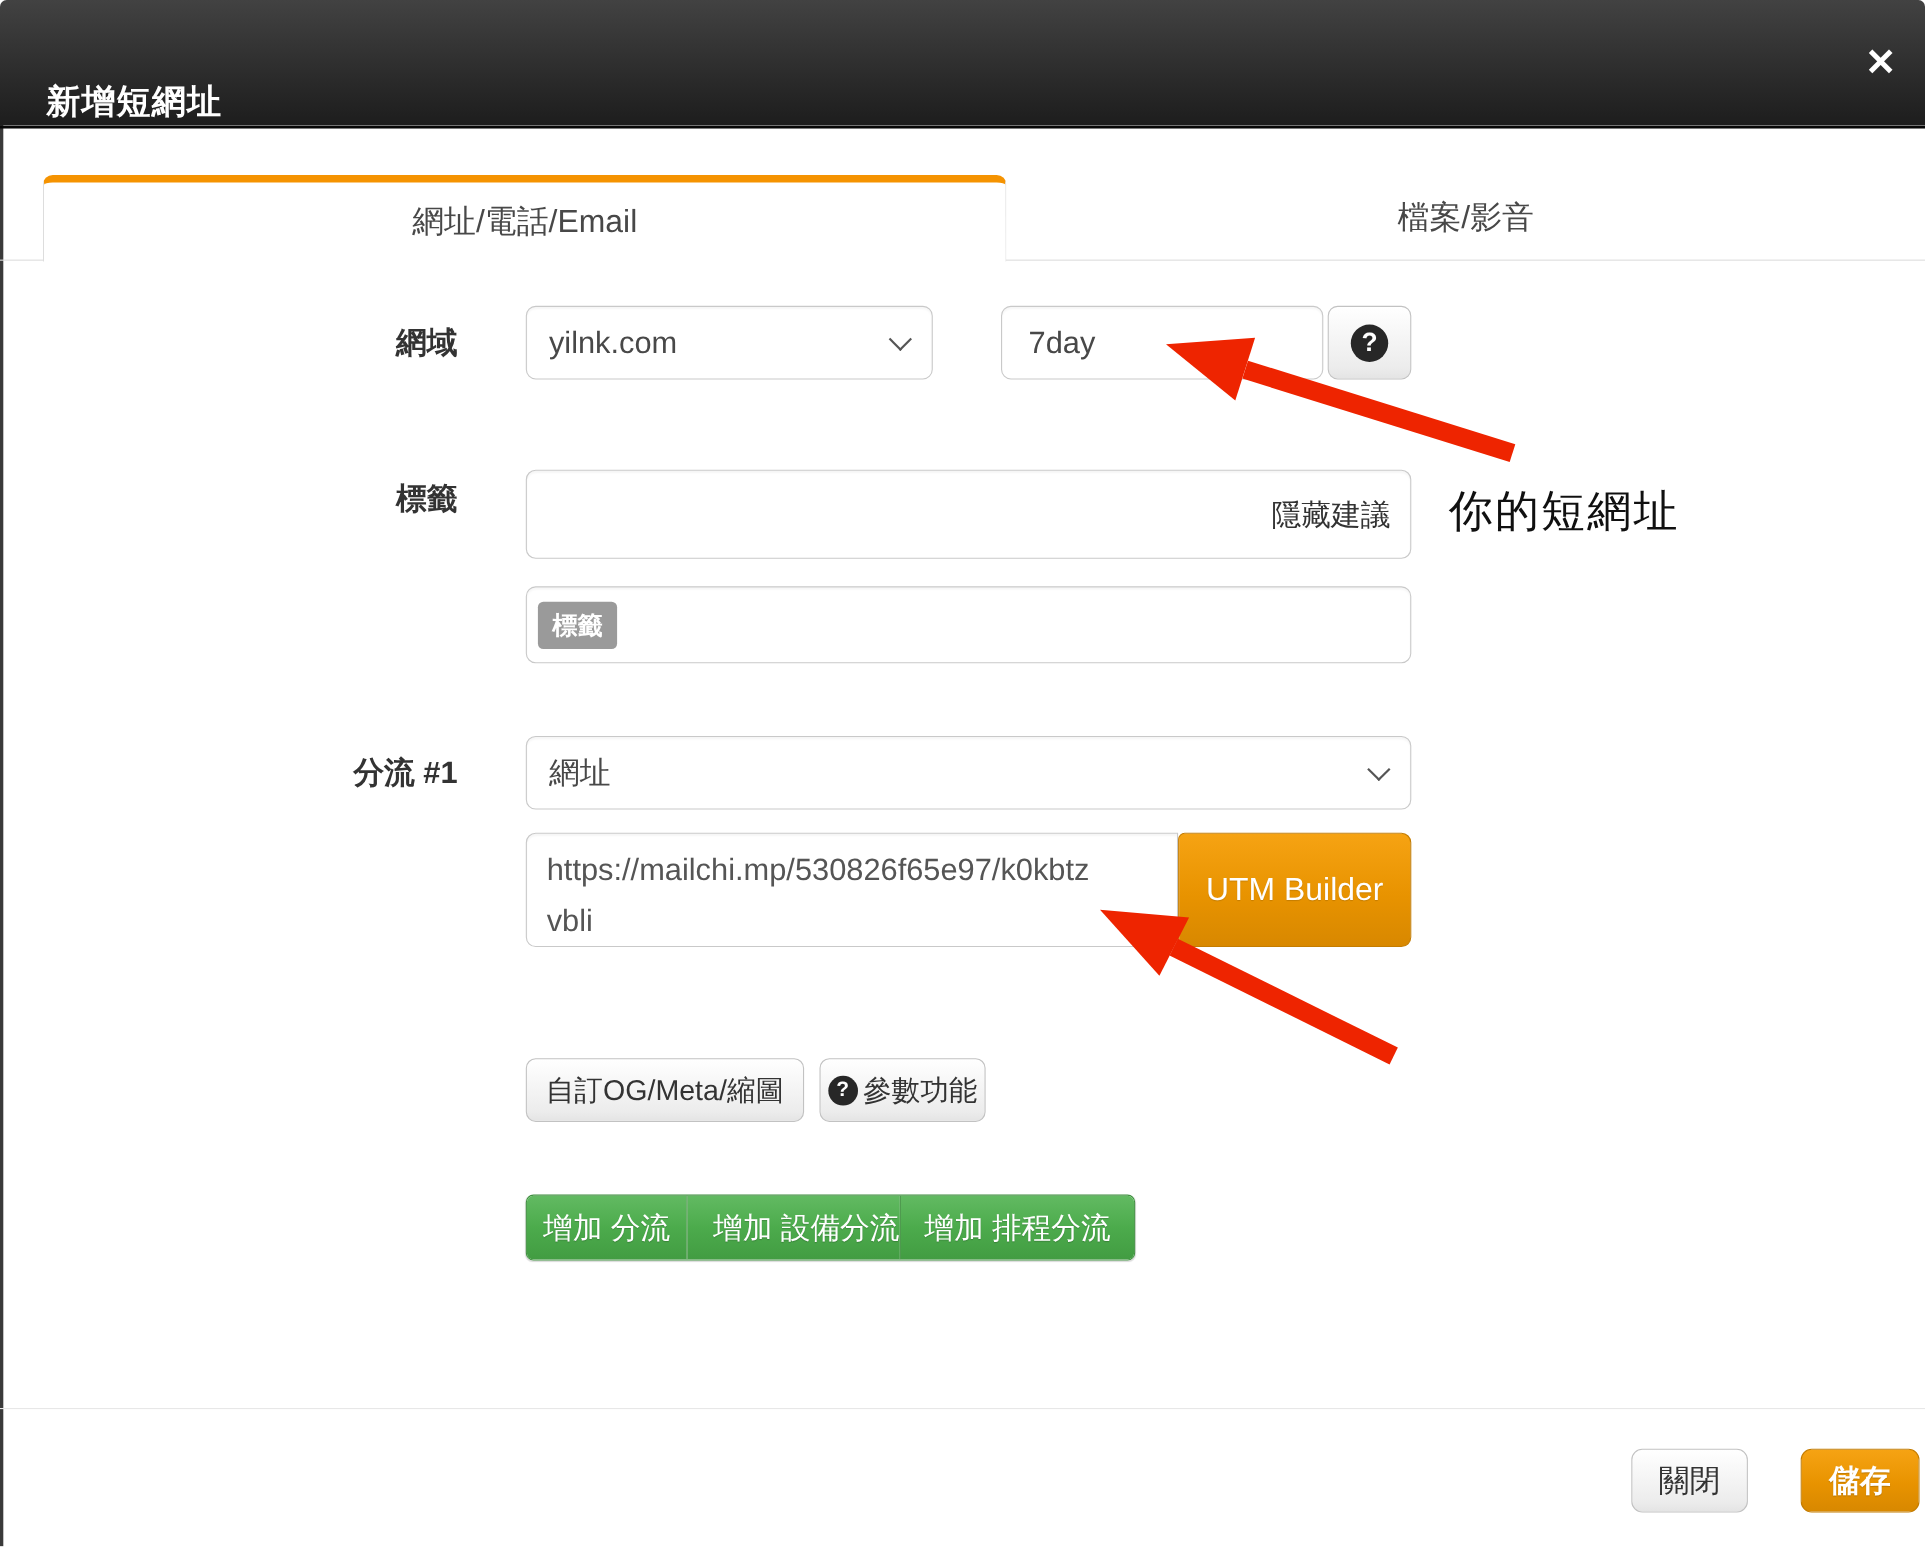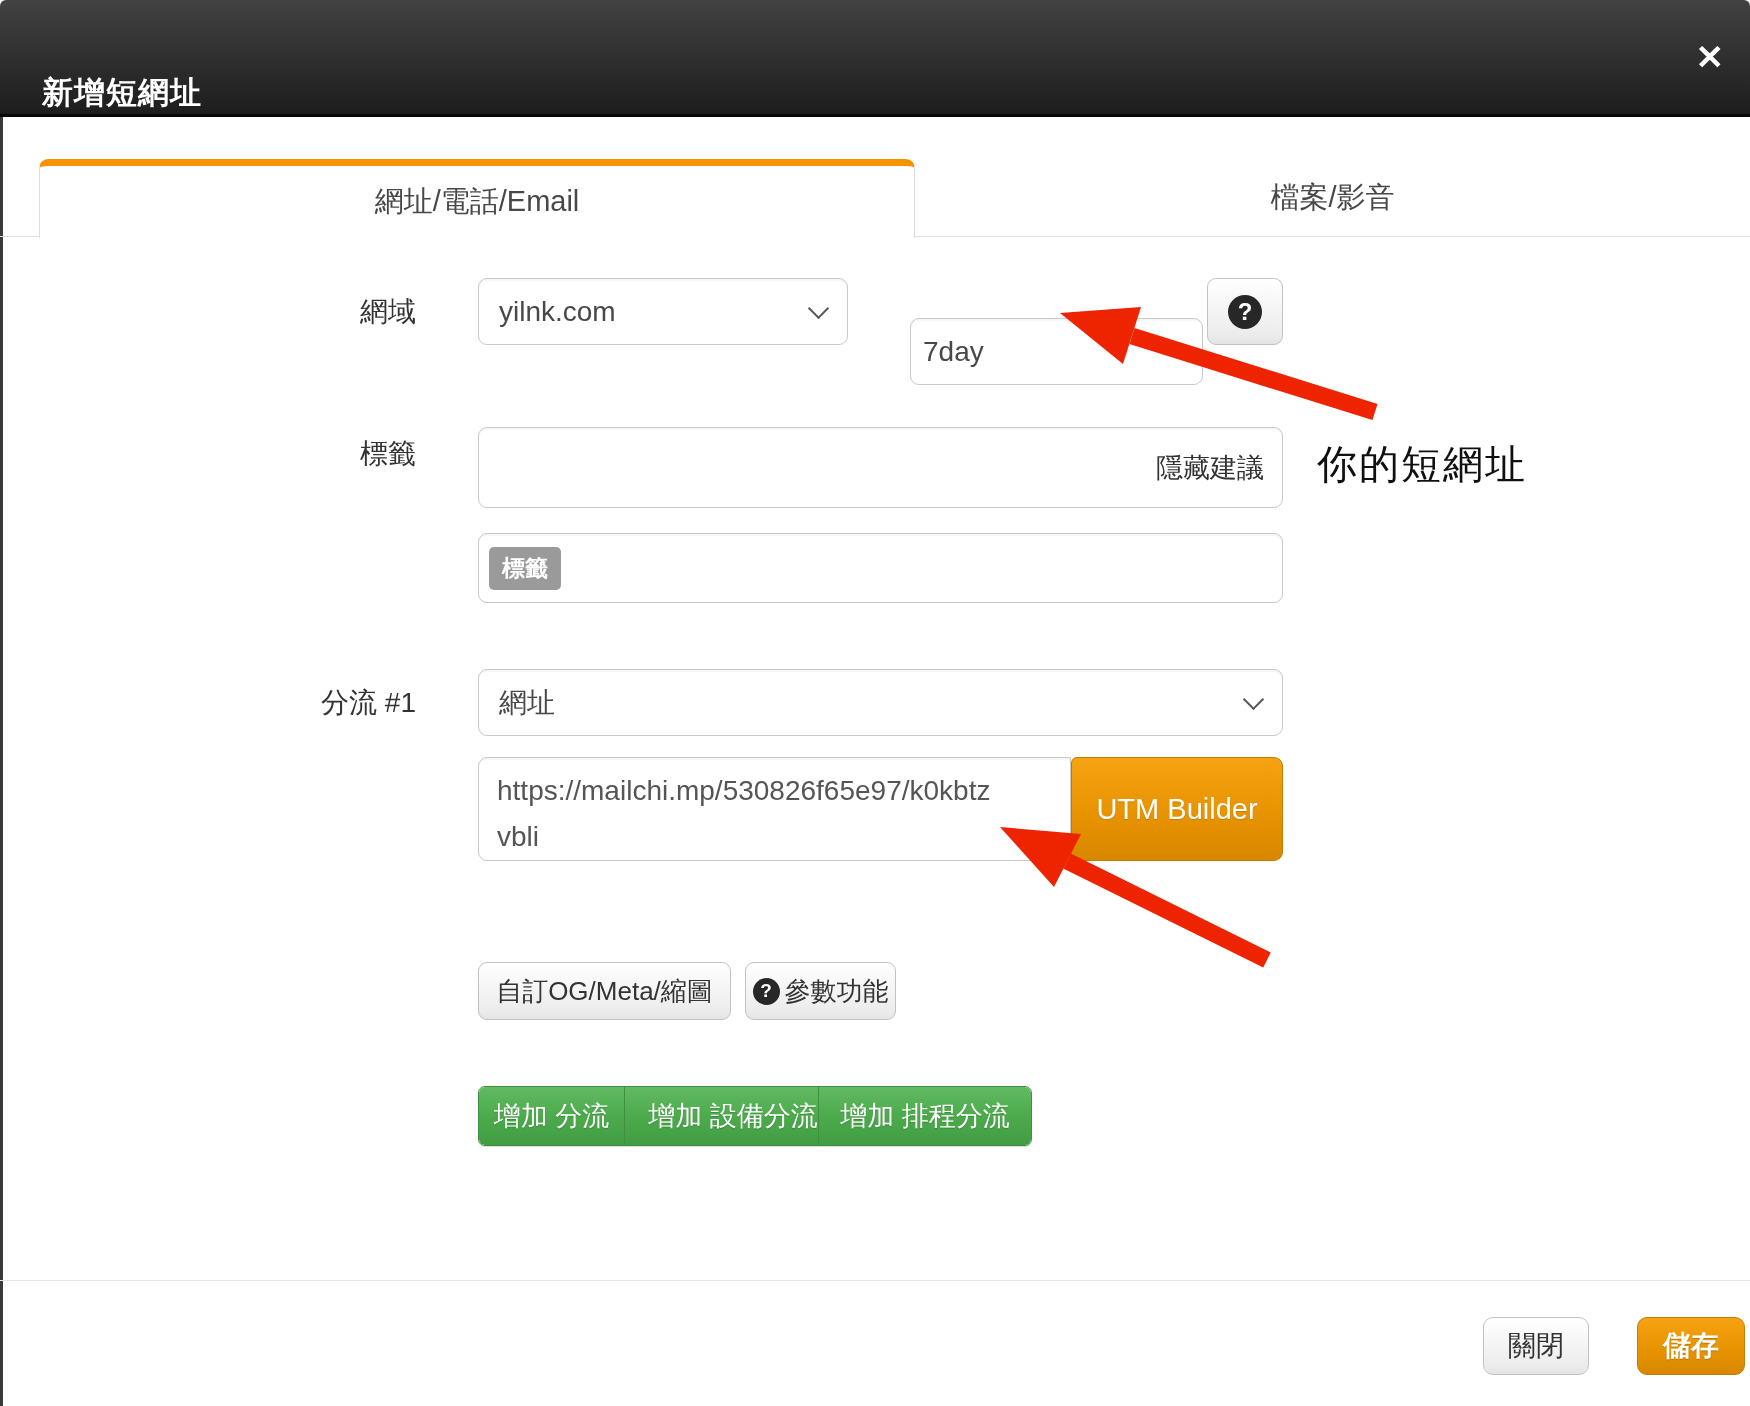--- a/index.html
+++ b/index.html
@@ -57,21 +57,21 @@
   .tab-inactive {
     position: absolute; left: 915px; top: 159px; width: 835px; height: 77px;
     display: flex; align-items: center; justify-content: center;
     font-size: 29px; color: #484848; cursor: pointer;
   }
 
   
   .field-label {
     position: absolute; left: 0; width: 416px;
     display: flex; align-items: center; justify-content: flex-end;
-    font-size: 28px; font-weight: 400; color: #333;
+    font-size: 28px; font-weight: 700; color: #333;
   }
   .lbl-domain { top: 278px; height: 67px; }
   .lbl-tags   { top: 420px; height: 67px; }
   .lbl-split  { top: 669px; height: 67px; }
 
   .ctl {
     background: #fff;
     border: 1px solid #c9c9c9;
     border-radius: 9px;
     font-size: 28px; color: #484848;
@@ -96,22 +96,21 @@
   .chevron {
     position: absolute; right: 22px; top: 50%;
     width: 15px; height: 15px; margin-top: -11px;
     border-right: 2px solid #555; border-bottom: 2px solid #555;
     transform: rotate(45deg);
     pointer-events: none;
   }
 
   .input-slug {
     position: absolute; left: 910px; top: 278px; width: 293px; height: 67px;
-    padding: 0 12px;
-    margin-top: 40px;
+    padding: 0 24px;
   }
 
   .btn-gray {
     background: linear-gradient(#ffffff, #ececec 85%, #e4e4e4);
     border: 1px solid #c2c2c2;
     border-radius: 9px;
     color: #333; font-size: 27px;
     font-family: "Liberation Sans", sans-serif;
     display: flex; align-items: center; justify-content: center;
     cursor: pointer;

